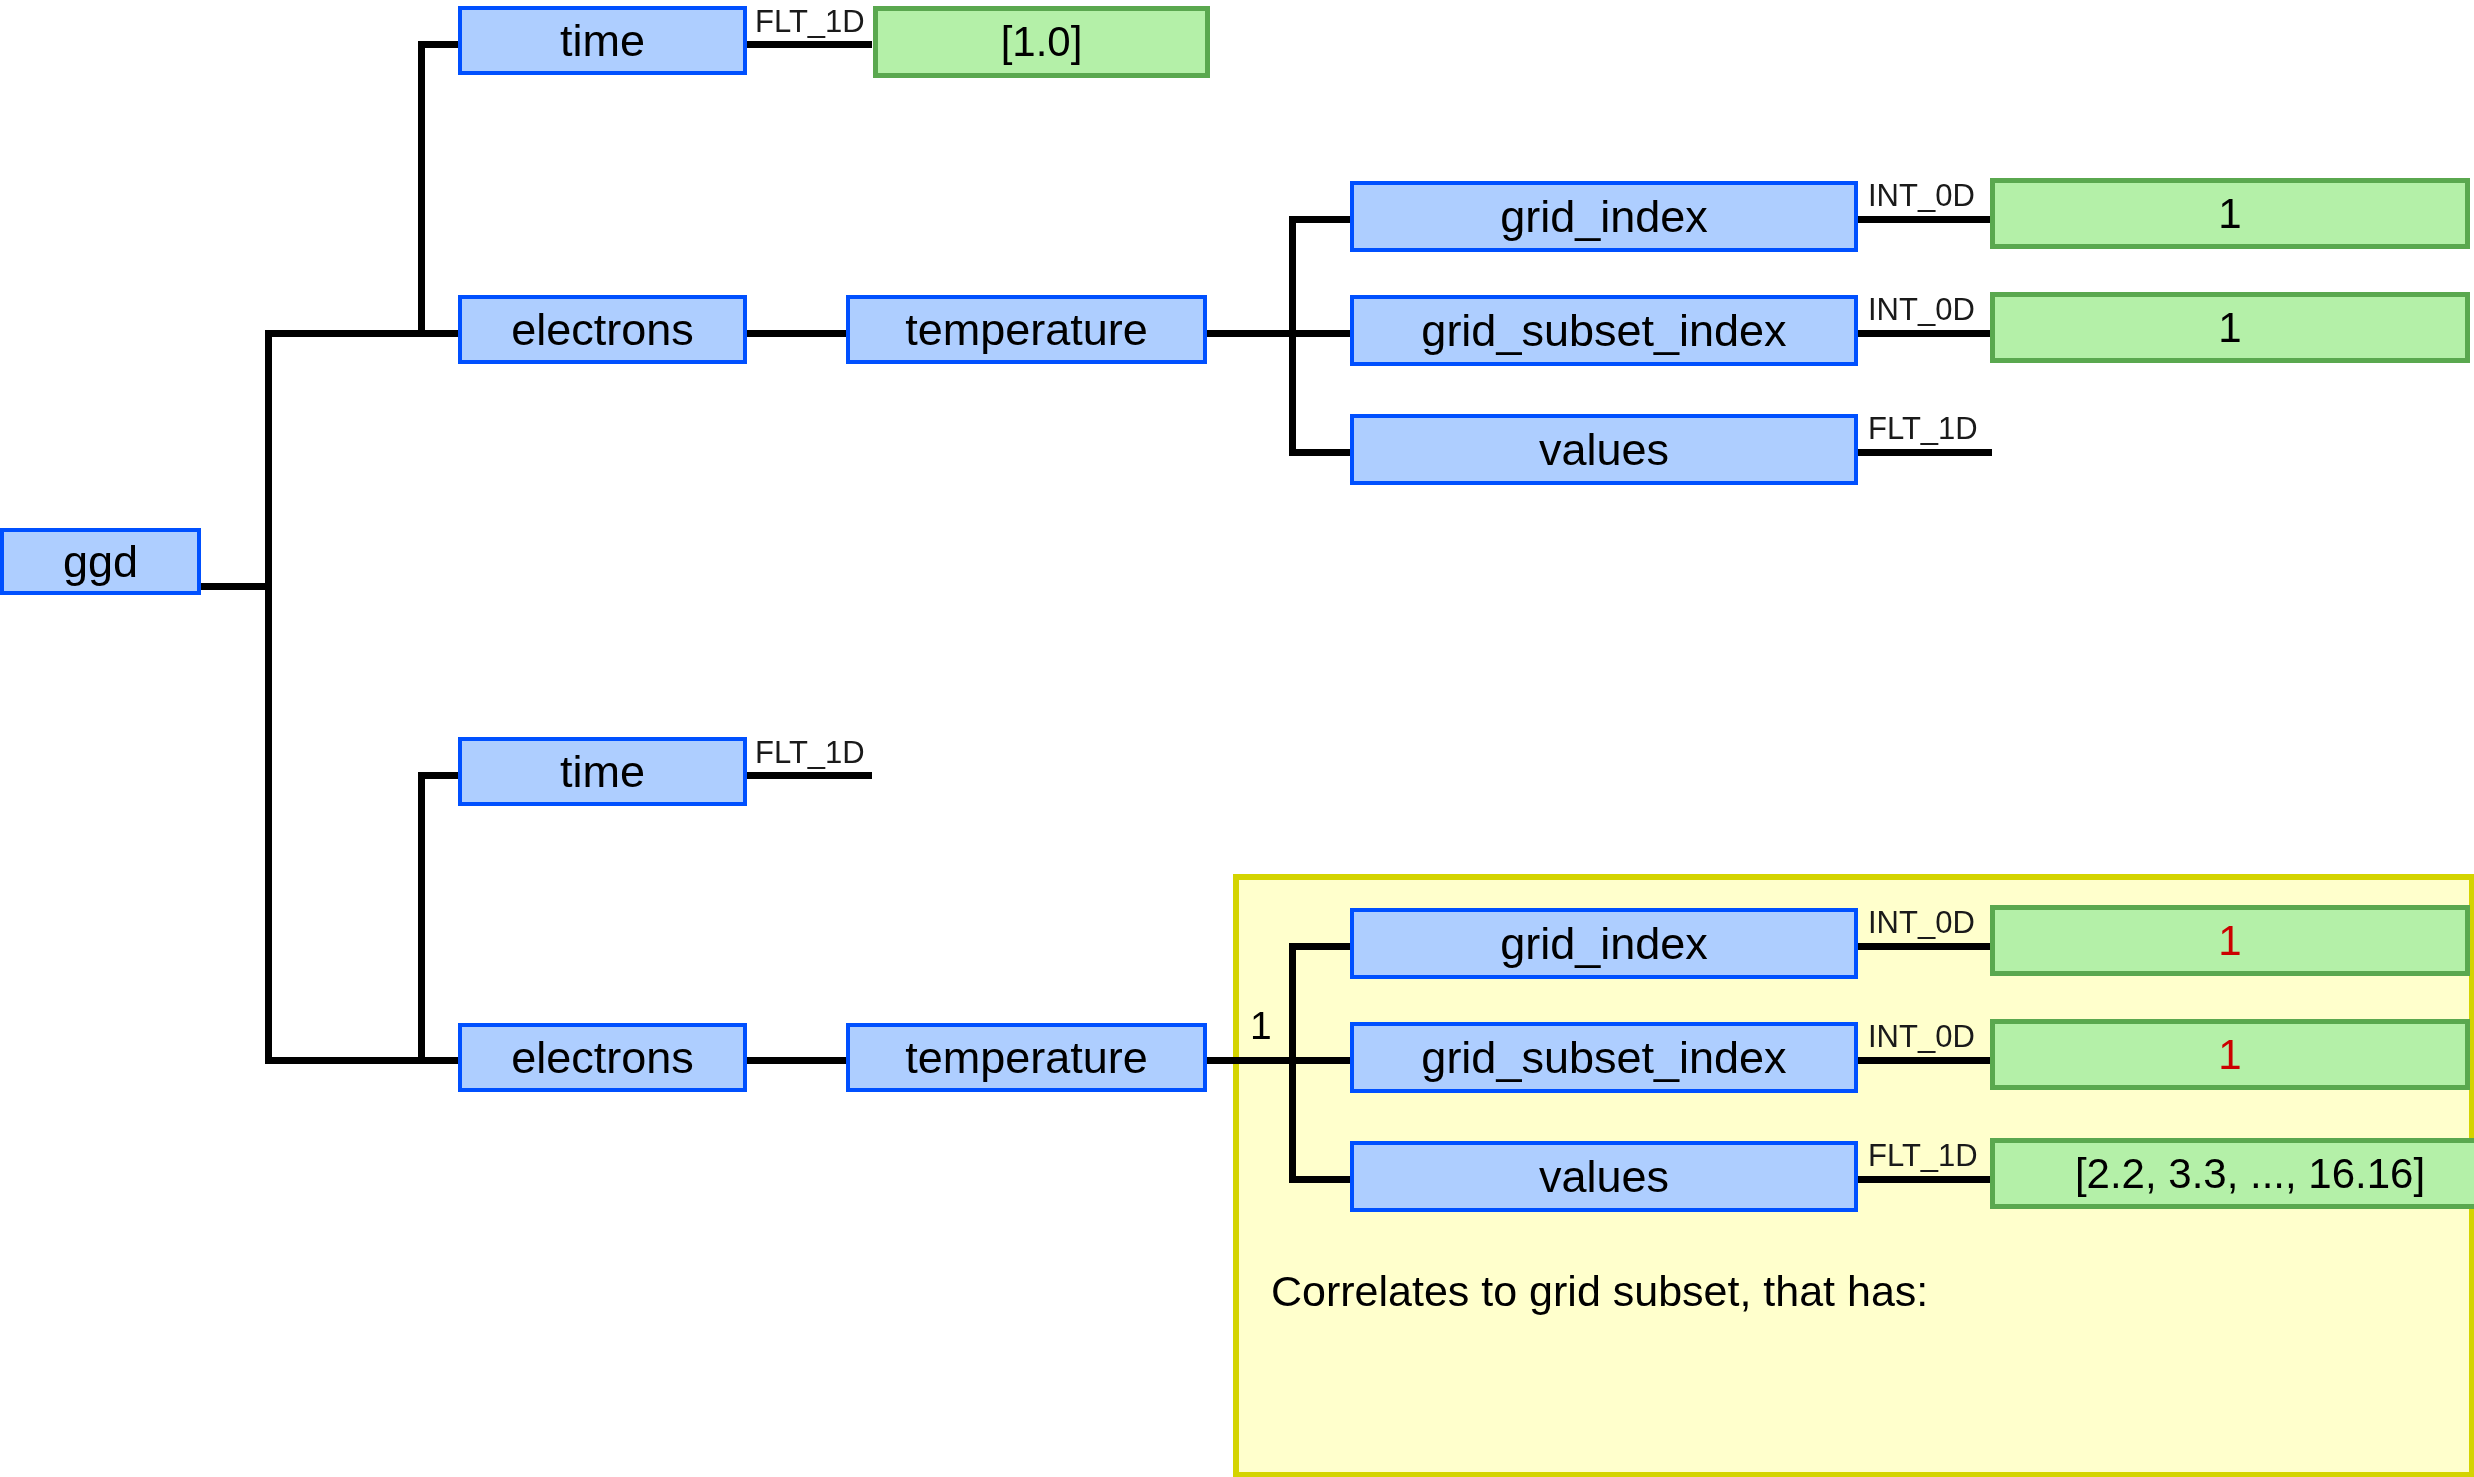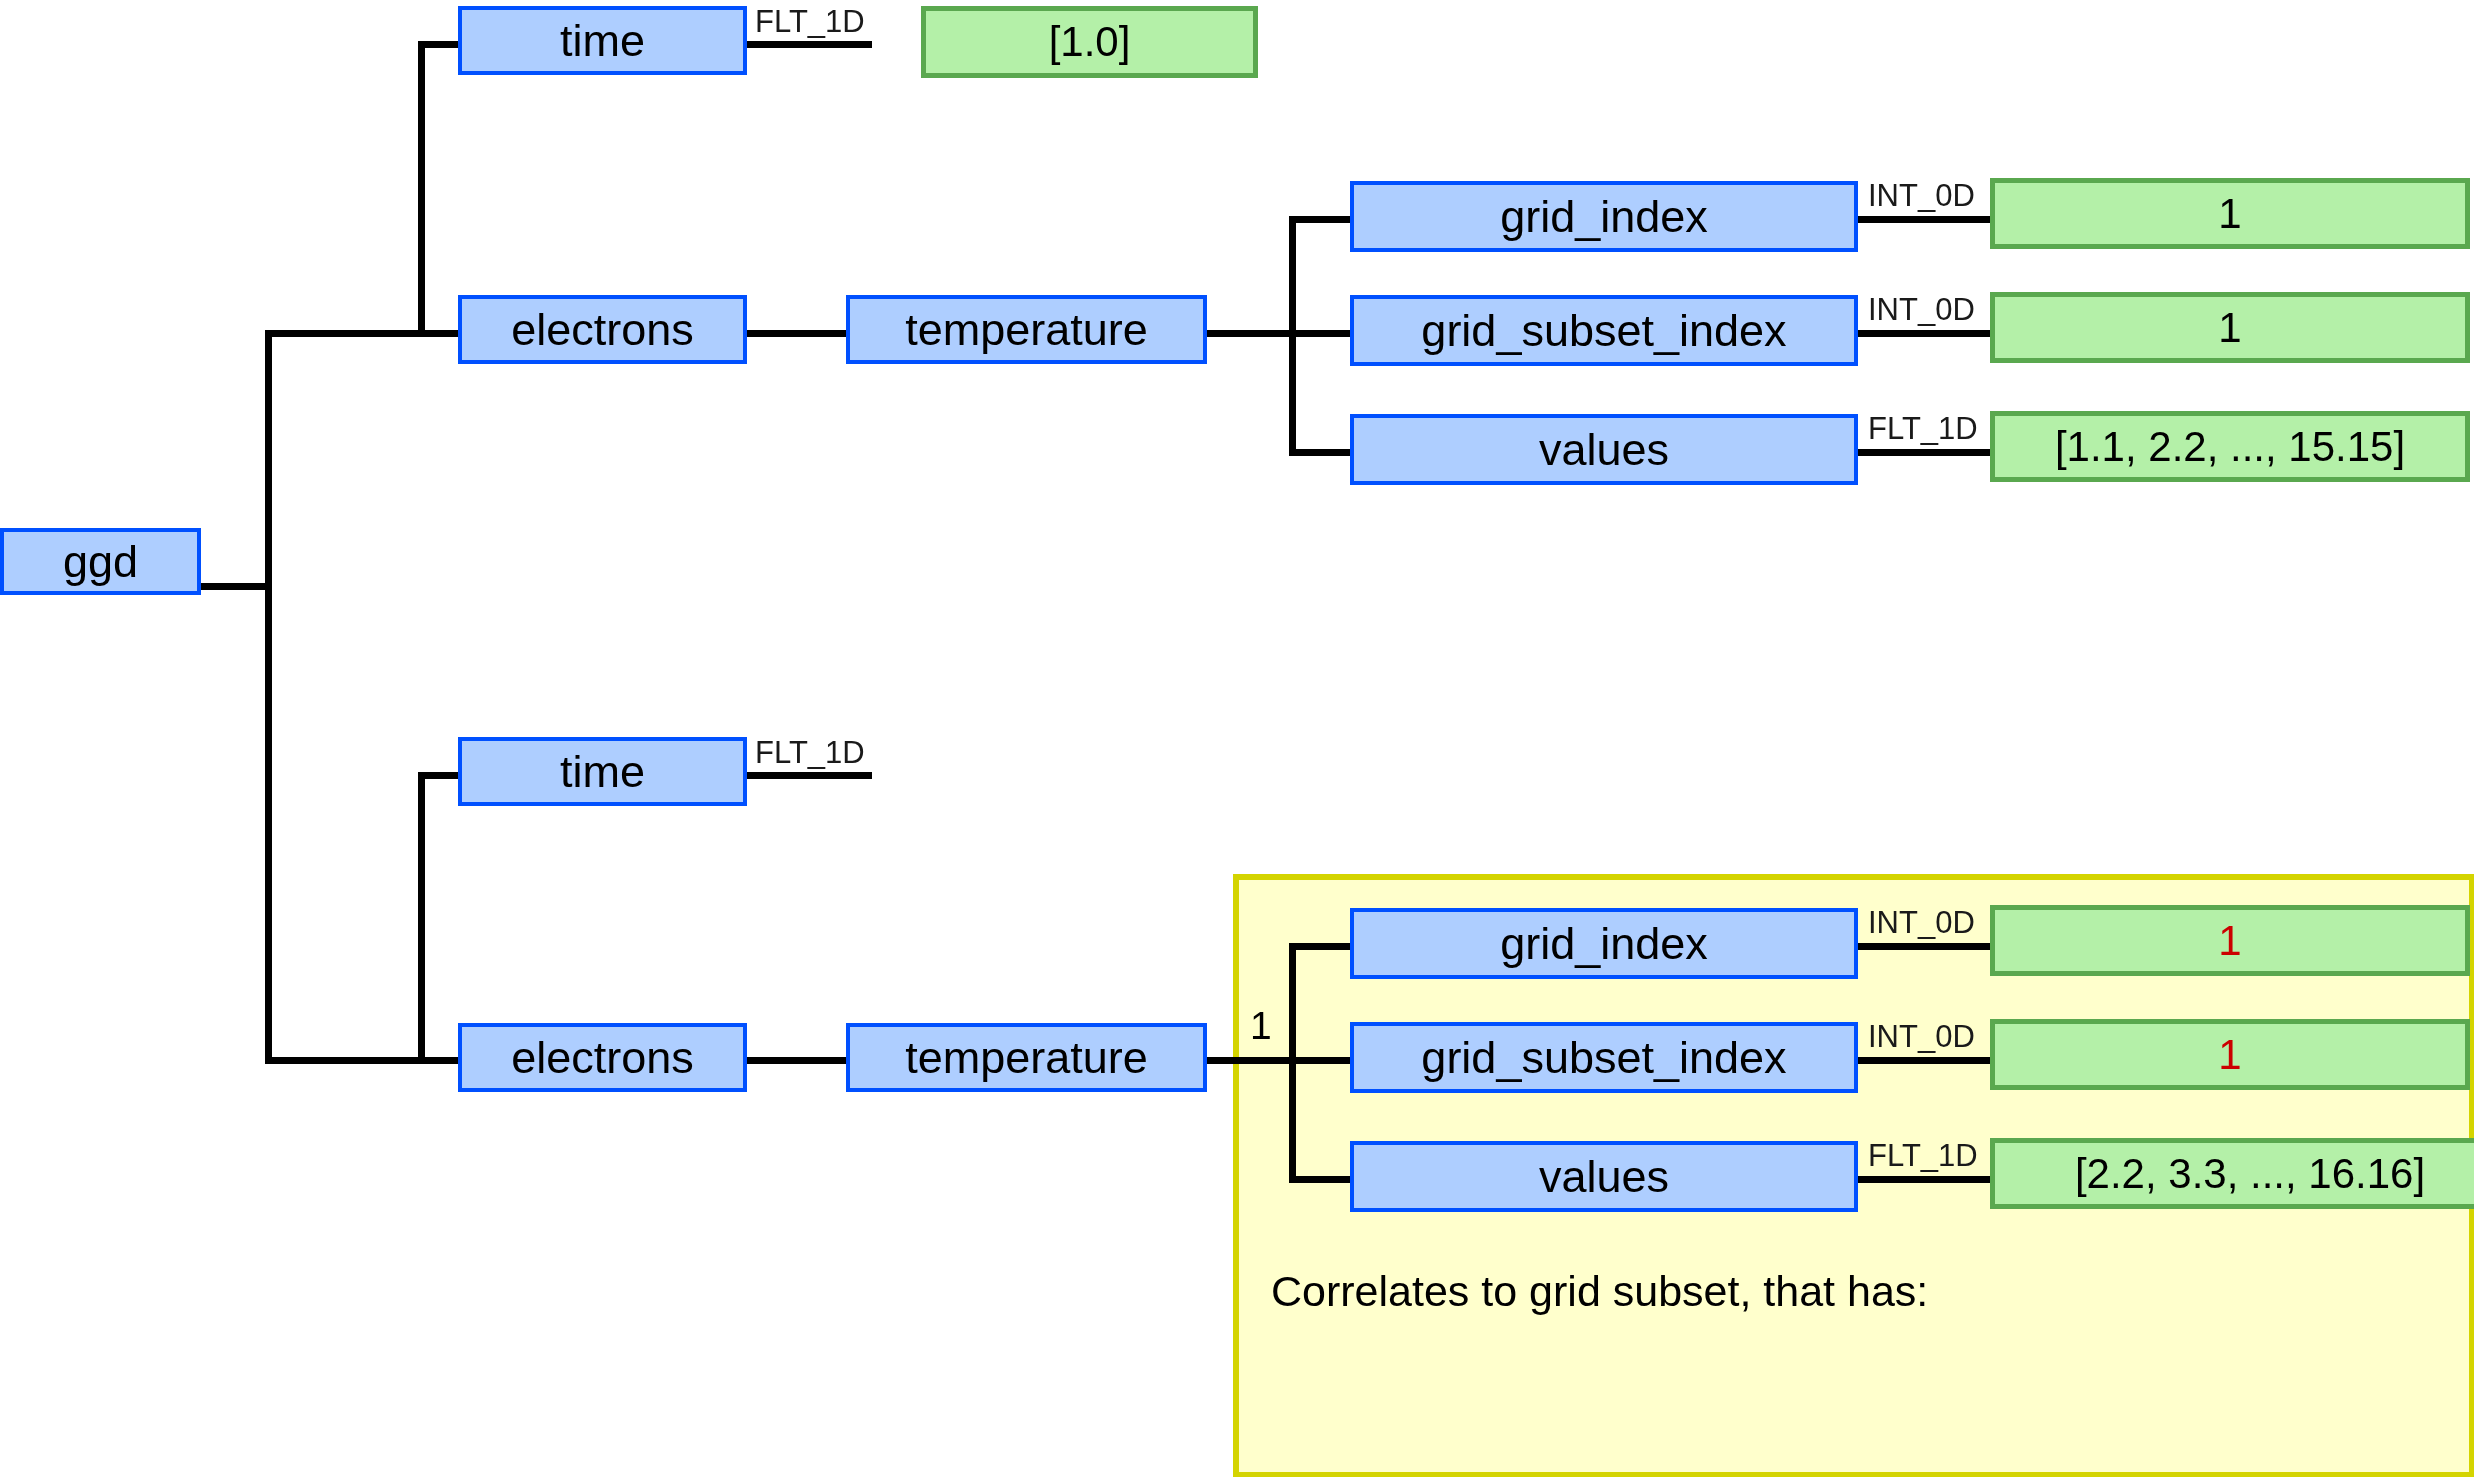--- a/index.html
+++ b/index.html
@@ -122,36 +122,35 @@
   <div class="hline" style="left:1289px;top:1057px;width:64px;z-index:3;"></div>
   <div class="hline" style="left:1289px;top:1176px;width:64px;z-index:3;"></div>
   <div class="hline" style="left:1855px;top:943px;width:137px;z-index:3;"></div>
   <div class="hline" style="left:1855px;top:1057px;width:137px;z-index:3;"></div>
   <div class="hline" style="left:1855px;top:1176px;width:137px;z-index:3;"></div>
 
   <div class="node" style="left:0px;top:528px;width:201px;height:67px;text-align:center;">ggd</div>
 
   <div class="node" style="left:458px;top:6.4px;width:289px;height:69px;">time</div>
   <div class="typelbl" style="left:755px;top:6.4px;">FLT_1D</div>
-  <div class="leaf" style="left:873px;top:6.4px;width:337px;height:72px;margin-left:48px;">[1.0]</div>
+  <div class="leaf" style="left:873px;top:6.4px;width:337px;height:72px;">[1.0]</div>
 
   <div class="node" style="left:458px;top:295px;width:289px;height:69px;">electrons</div>
   <div class="node" style="left:846px;top:295px;width:361px;height:69px;">temperature</div>
 
   <div class="node" style="left:1350px;top:181px;width:508px;height:71px;">grid_index</div>
   <div class="typelbl" style="left:1868px;top:180px;">INT_0D</div>
   <div class="leaf accent-none" style="left:1990px;top:178px;width:480px;height:71px;">1</div>
 
   <div class="node" style="left:1350px;top:295px;width:508px;height:71px;">grid_subset_index</div>
   <div class="typelbl" style="left:1868px;top:294px;">INT_0D</div>
   <div class="leaf" style="left:1990px;top:292px;width:480px;height:71px;">1</div>
 
   <div class="node" style="left:1350px;top:414px;width:508px;height:71px;">values</div>
   <div class="typelbl" style="left:1868px;top:413px;">FLT_1D</div>
-  <div class="leaf" style="left:1990px;top:411px;width:480px;height:71px;">[1.1, 2.2, ..., 15.15]</div>
 
   <div class="node" style="left:458px;top:737px;width:289px;height:69px;">time</div>
   <div class="typelbl" style="left:755px;top:737px;">FLT_1D</div>
 
   <div class="node" style="left:458px;top:1023px;width:289px;height:69px;">electrons</div>
   <div class="node" style="left:846px;top:1023px;width:361px;height:69px;">temperature</div>
 
   <div class="mult" style="left:1250px;top:1006px;">1</div>
 
   <div class="node" style="left:1350px;top:908px;width:508px;height:71px;">grid_index</div>

